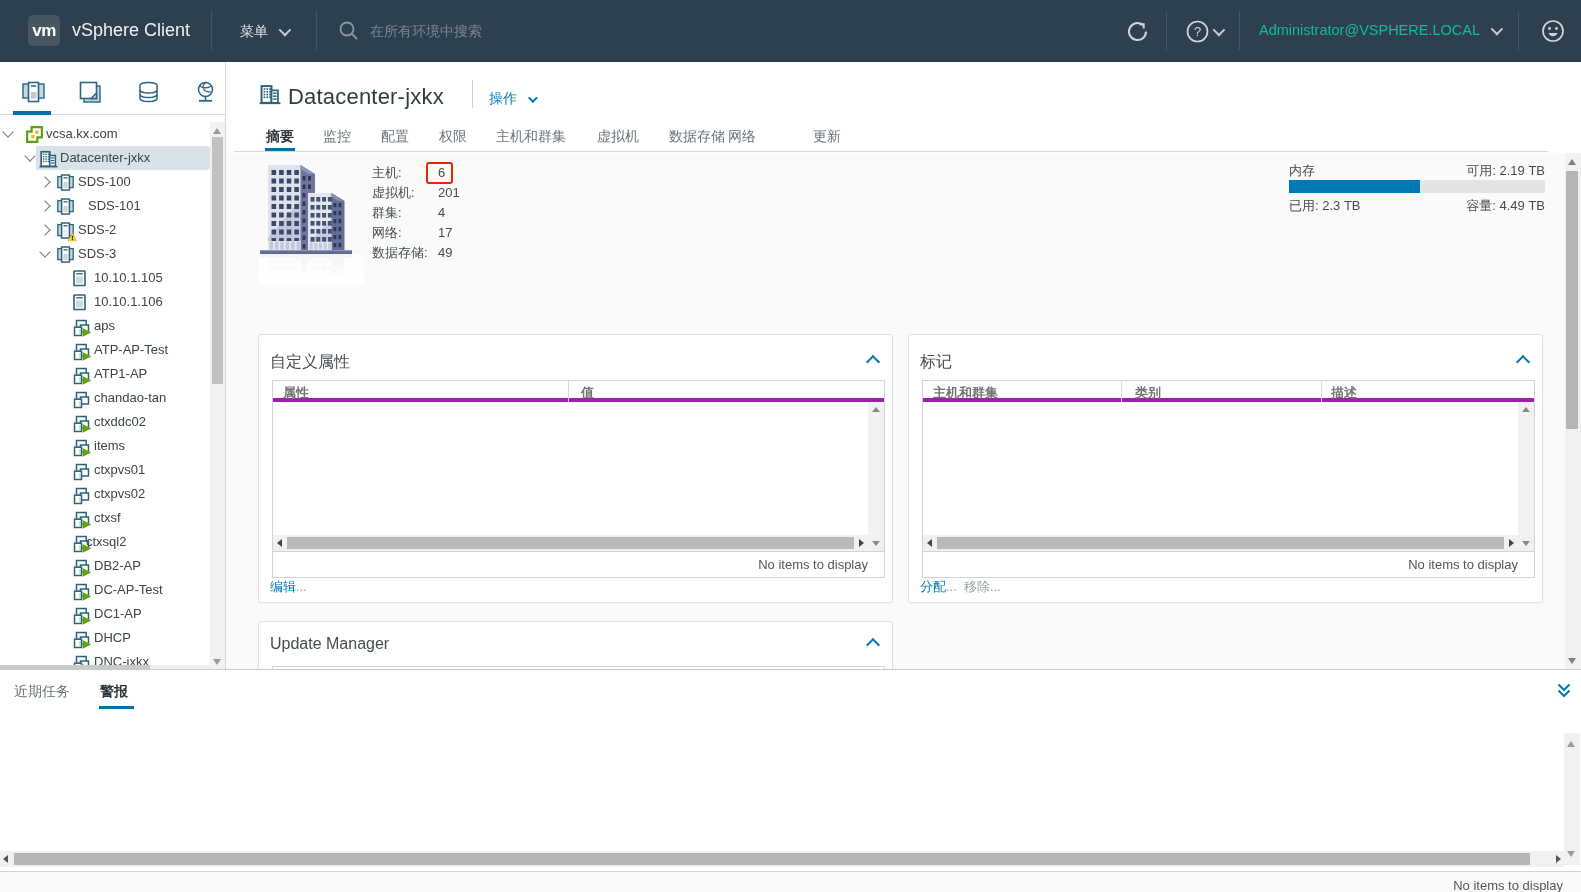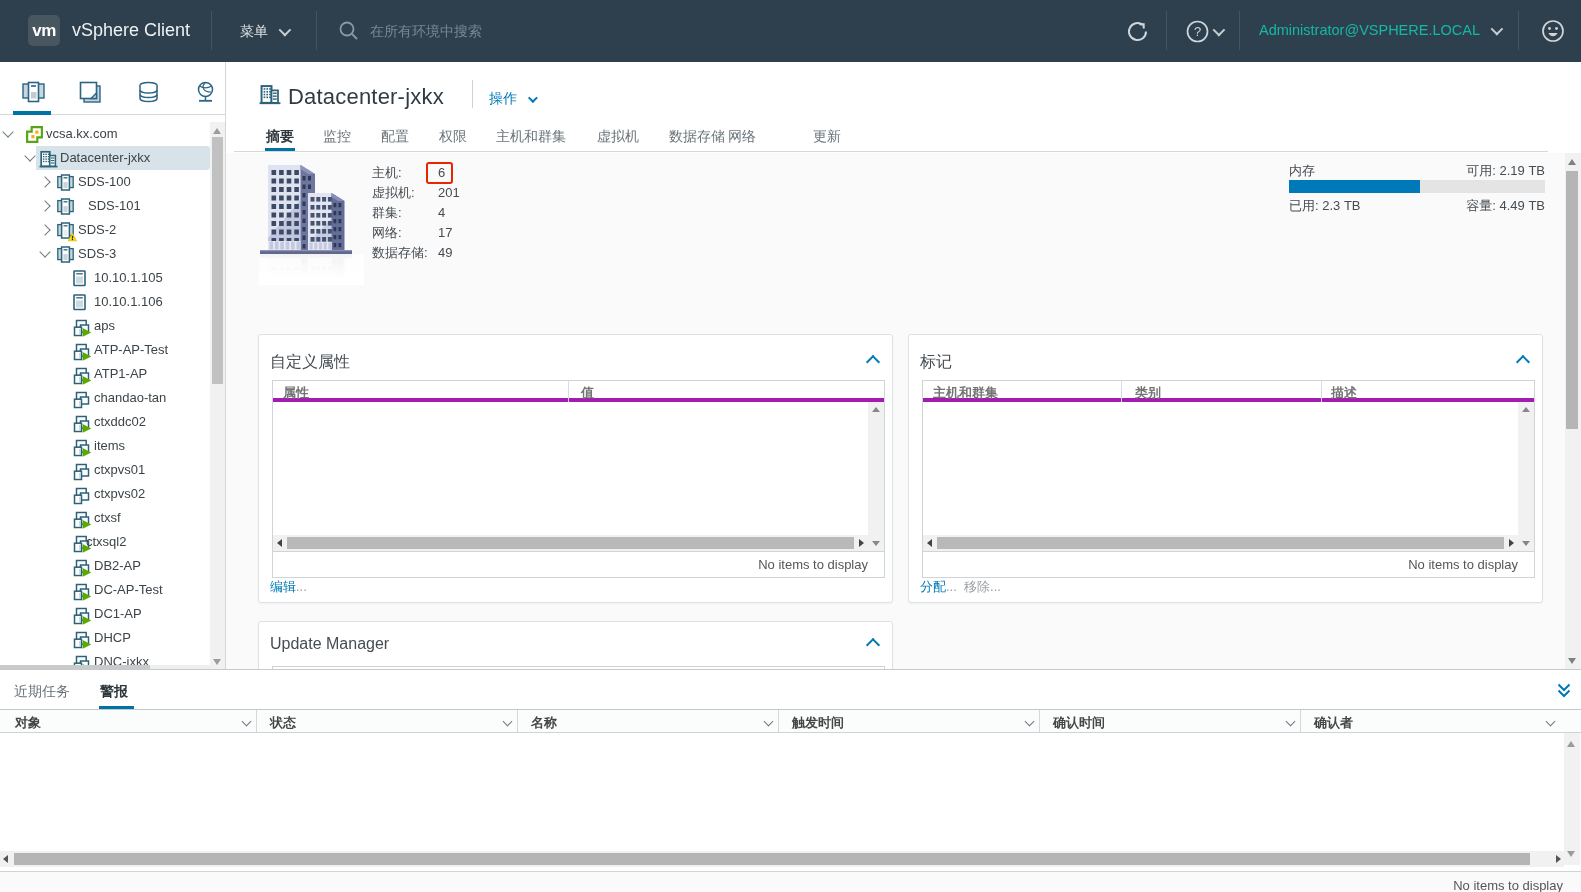--- a/index.html
+++ b/index.html
@@ -788,39 +788,20 @@
   </div>
 </div>
 
 <div id="bottom">
   <div class="btab" style="left:14px">近期任务</div>
   <div class="btab active" style="left:100px">警报</div>
   <div id="btab-underline"></div>
   <svg id="bchev" viewBox="0 0 16 16">
       <path d="M2.5 2.5 L8 8 L13.5 2.5 M2.5 8.5 L8 14 L13.5 8.5" fill="none" stroke="#0079b8" stroke-width="2"></path>
     </svg>
-  <div id="bhead">
-    <span class="c" style="left:15px">对象</span>
-      <span class="c" style="left:270px">状态</span>
-      <span class="c" style="left:531px">名称</span>
-      <span class="c" style="left:792px">触发时间</span>
-      <span class="c" style="left:1053px">确认时间</span>
-      <span class="c" style="left:1314px">确认者</span>
-    <div class="hchev" style="left:243px"></div>
-      <div class="hchev" style="left:504px"></div>
-      <div class="hchev" style="left:765px"></div>
-      <div class="hchev" style="left:1026px"></div>
-      <div class="hchev" style="left:1287px"></div>
-      <div class="hchev" style="left:1547px"></div>
-    <div class="dv" style="left:256px"></div>
-      <div class="dv" style="left:517px"></div>
-      <div class="dv" style="left:778px"></div>
-      <div class="dv" style="left:1039px"></div>
-      <div class="dv" style="left:1300px"></div>
-  </div>
   <div id="bbody"></div>
   <div id="b-vsb">
     <div class="sb-arrow" style="left:3px;top:8px;border-left:4.5px solid transparent;border-right:4.5px solid transparent;border-bottom:6px solid #9b9b9b;"></div>
     <div class="sb-arrow" style="left:3px;bottom:8px;border-left:4.5px solid transparent;border-right:4.5px solid transparent;border-top:6px solid #9b9b9b;"></div>
   </div>
   <div id="b-hsb">
     <div class="tri" style="left:3px;top:4px;border-top:4px solid transparent;border-bottom:4px solid transparent;border-right:5px solid #555;"></div>
     <div class="thumb"></div>
     <div class="tri" style="right:3px;top:4px;border-top:4px solid transparent;border-bottom:4px solid transparent;border-left:5px solid #555;"></div>
   </div>

